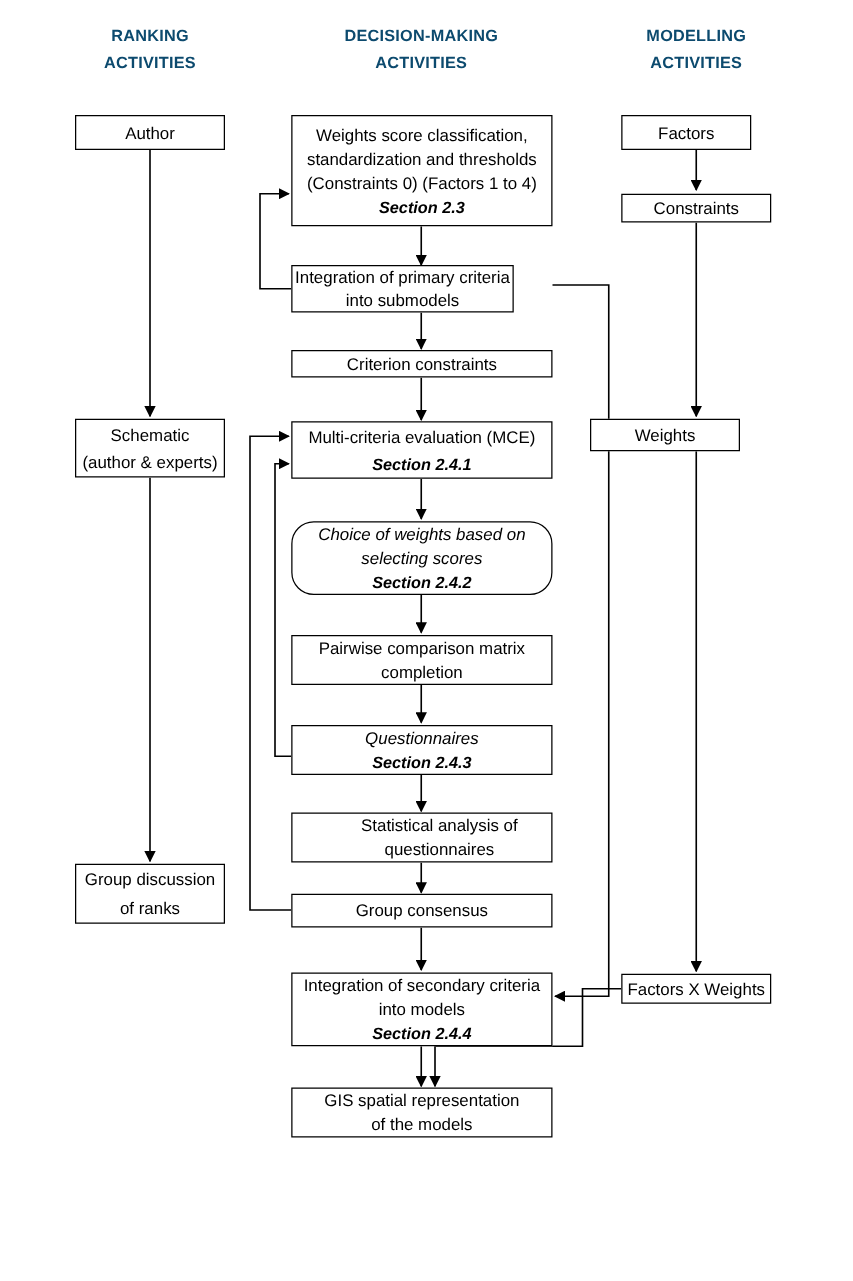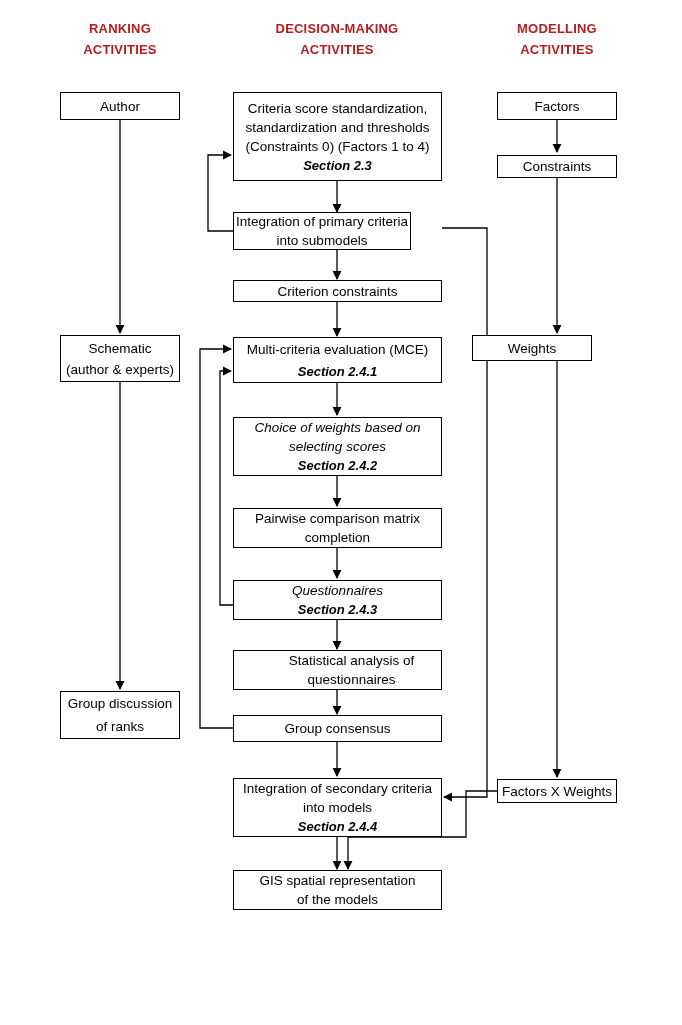--- a/index.html
+++ b/index.html
@@ -13,21 +13,21 @@
     height: 1025px;
     background: #ffffff;
     font-family: "Liberation Sans", sans-serif;
     overflow: hidden;
   }
   .col-head {
     position: absolute;
     text-align: center;
     font-weight: bold;
     font-size: 13px;
-    color: #b91c1c;
+    color: #0c4a6e;
     line-height: 21px;
     letter-spacing: 0.2px;
   }
   .node {
     position: absolute;
     box-sizing: border-box;
     border: 1.3px solid #000000;
     background: #ffffff;
     display: flex;
     flex-direction: column;
@@ -124,41 +124,41 @@
     <span class="ln">Schematic</span>
     <span class="ln" style="margin-top:2px;">(author &amp; experts)</span>
   </div>
 
   <div class="node" style="left:60px; top:691px; width:120px; height:48px;">
     <span class="ln">Group discussion</span>
     <span class="ln" style="margin-top:4px;">of ranks</span>
   </div>
 
   <div class="node" style="left:233px; top:92px; width:209px; height:89px;">
-    <span class="ln">Criteria score standardization,</span>
+    <span class="ln">Weights score classification,</span>
     <span class="ln">standardization and thresholds</span>
     <span class="ln">(Constraints 0) (Factors 1 to 4)</span>
     <span class="ln sec">Section 2.3</span>
   </div>
 
   <div class="node" style="left:233px; top:212px; width:178px; height:38px;">
     <span class="ln">Integration of primary criteria</span>
     <span class="ln">into submodels</span>
   </div>
 
   <div class="node" style="left:233px; top:280px; width:209px; height:22px;">
     <span class="ln">Criterion constraints</span>
   </div>
 
   <div class="node" style="left:233px; top:337px; width:209px; height:46px;">
     <span class="ln">Multi-criteria evaluation (MCE)</span>
     <span class="ln sec" style="margin-top:3px;">Section 2.4.1</span>
   </div>
 
-  <div class="node" style="left:233px; top:417px; width:209px; height:59px;">
+  <div class="node" style="left:233px; top:417px; width:209px; height:59px;border-radius:18px;">
     <span class="ln ital">Choice of weights based on</span>
     <span class="ln ital">selecting scores</span>
     <span class="ln sec">Section 2.4.2</span>
   </div>
 
   <div class="node" style="left:233px; top:508px; width:209px; height:40px;">
     <span class="ln">Pairwise comparison matrix</span>
     <span class="ln">completion</span>
   </div>
 
@@ -180,21 +180,21 @@
     <span class="ln">Integration of secondary criteria</span>
     <span class="ln">into models</span>
     <span class="ln sec">Section 2.4.4</span>
   </div>
 
   <div class="node" style="left:233px; top:870px; width:209px; height:40px;">
     <span class="ln">GIS spatial representation</span>
     <span class="ln">of the models</span>
   </div>
 
-  <div class="node" style="left:497px; top:92px; width:120px; height:28px;">
+  <div class="node" style="left:497px; top:92px; width:104px; height:28px;">
     <span class="ln">Factors</span>
   </div>
 
   <div class="node" style="left:497px; top:155px; width:120px; height:23px;">
     <span class="ln">Constraints</span>
   </div>
 
   <div class="node" style="left:472px; top:335px; width:120px; height:26px;">
     <span class="ln">Weights</span>
   </div>

